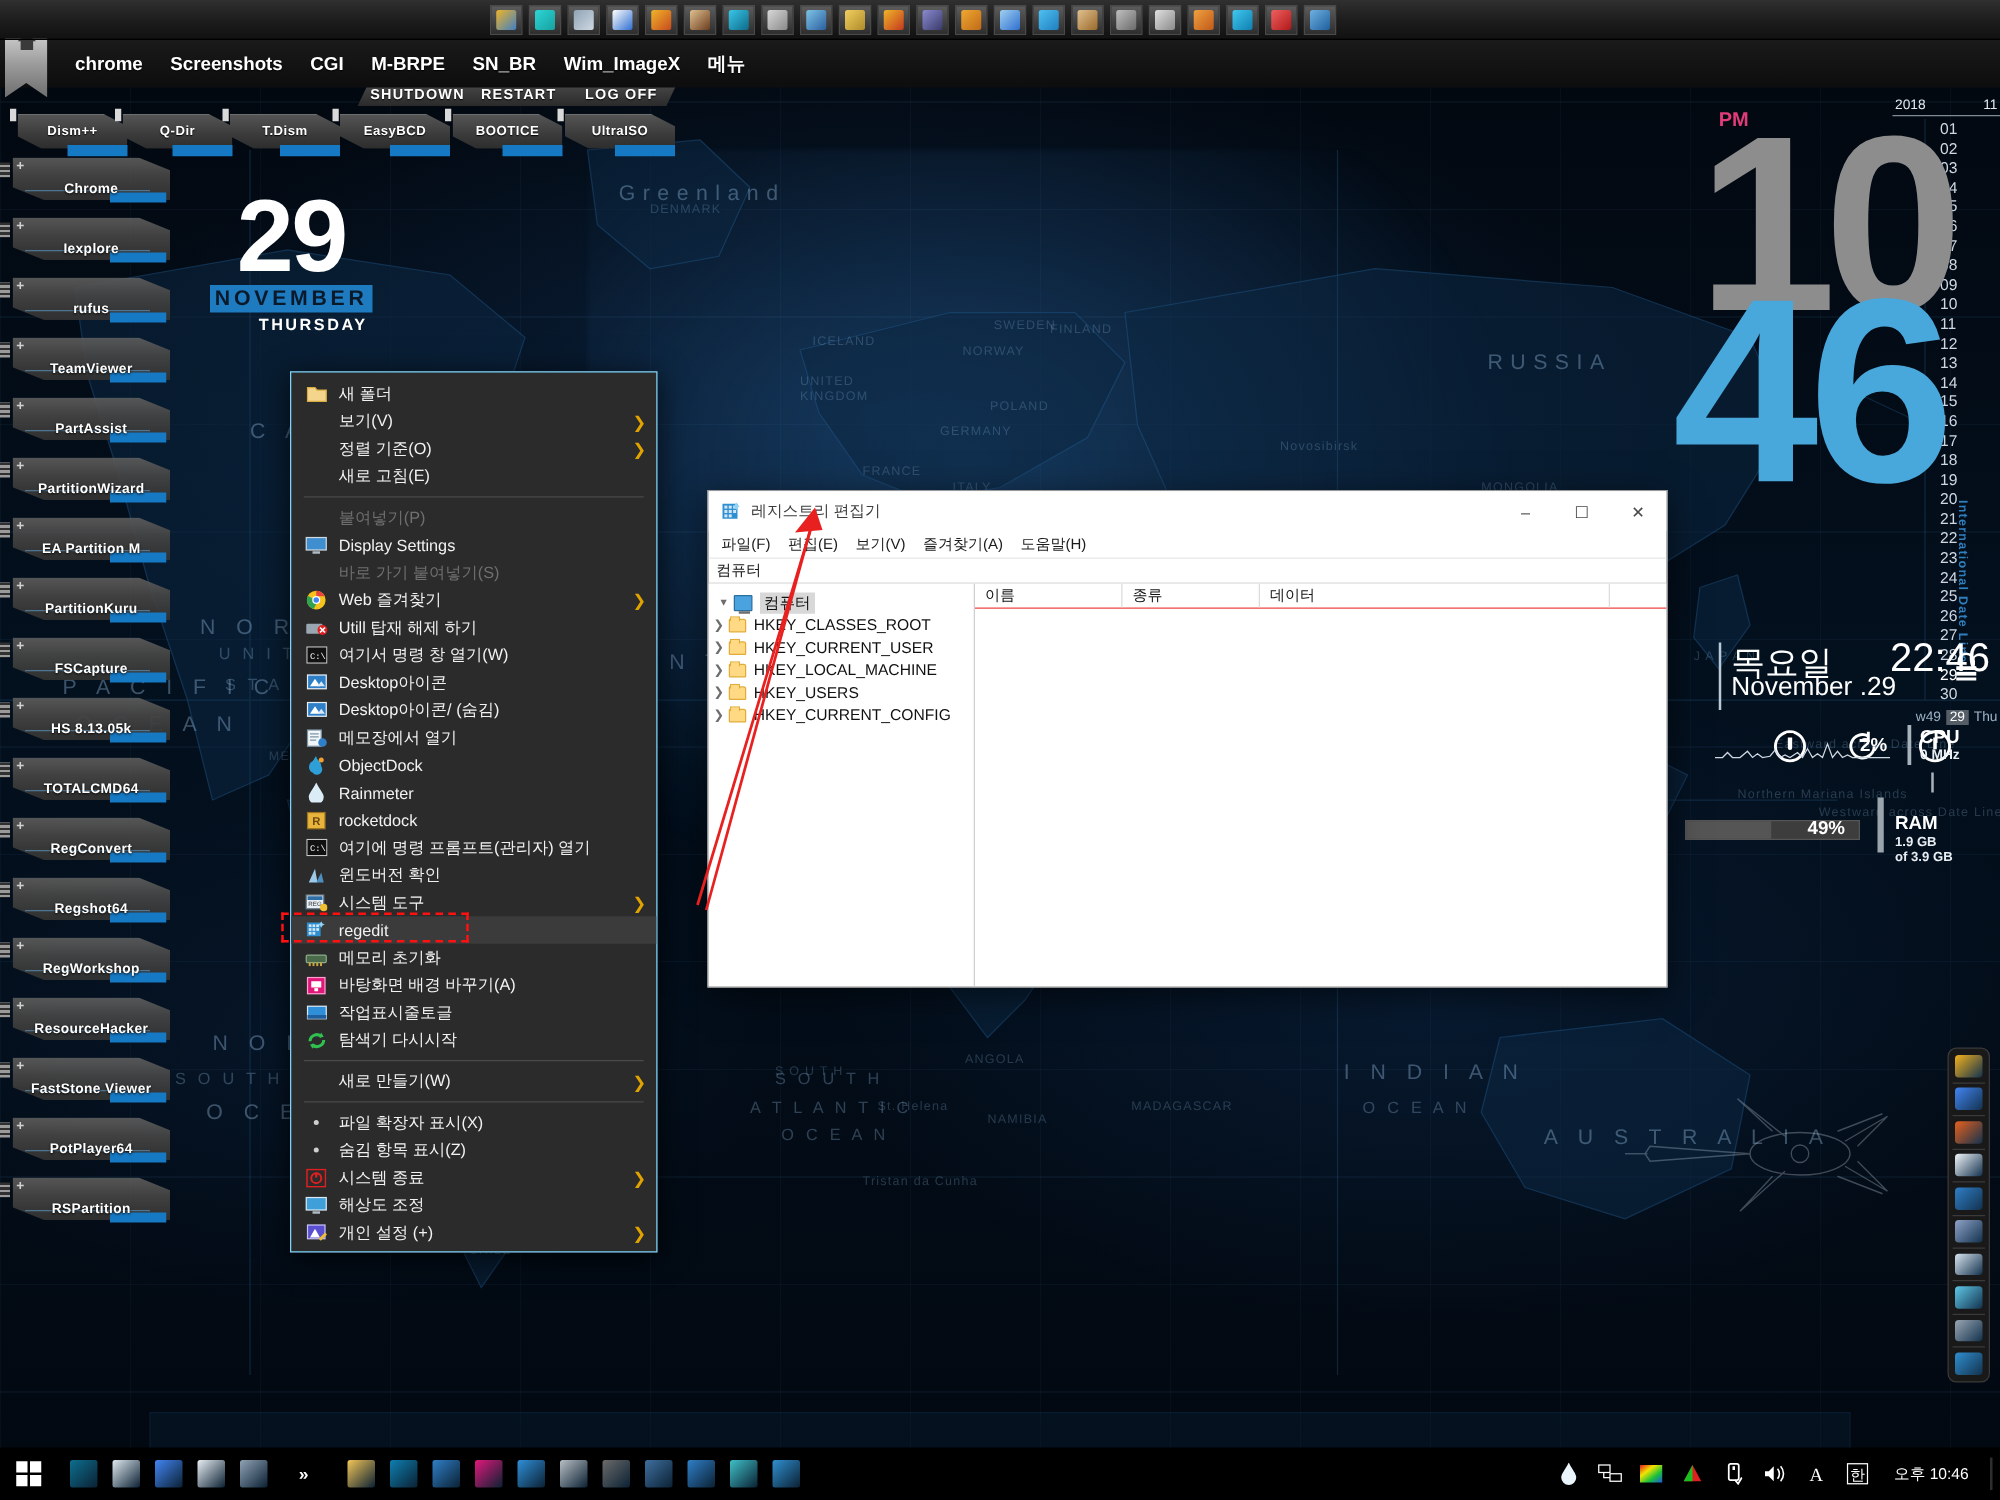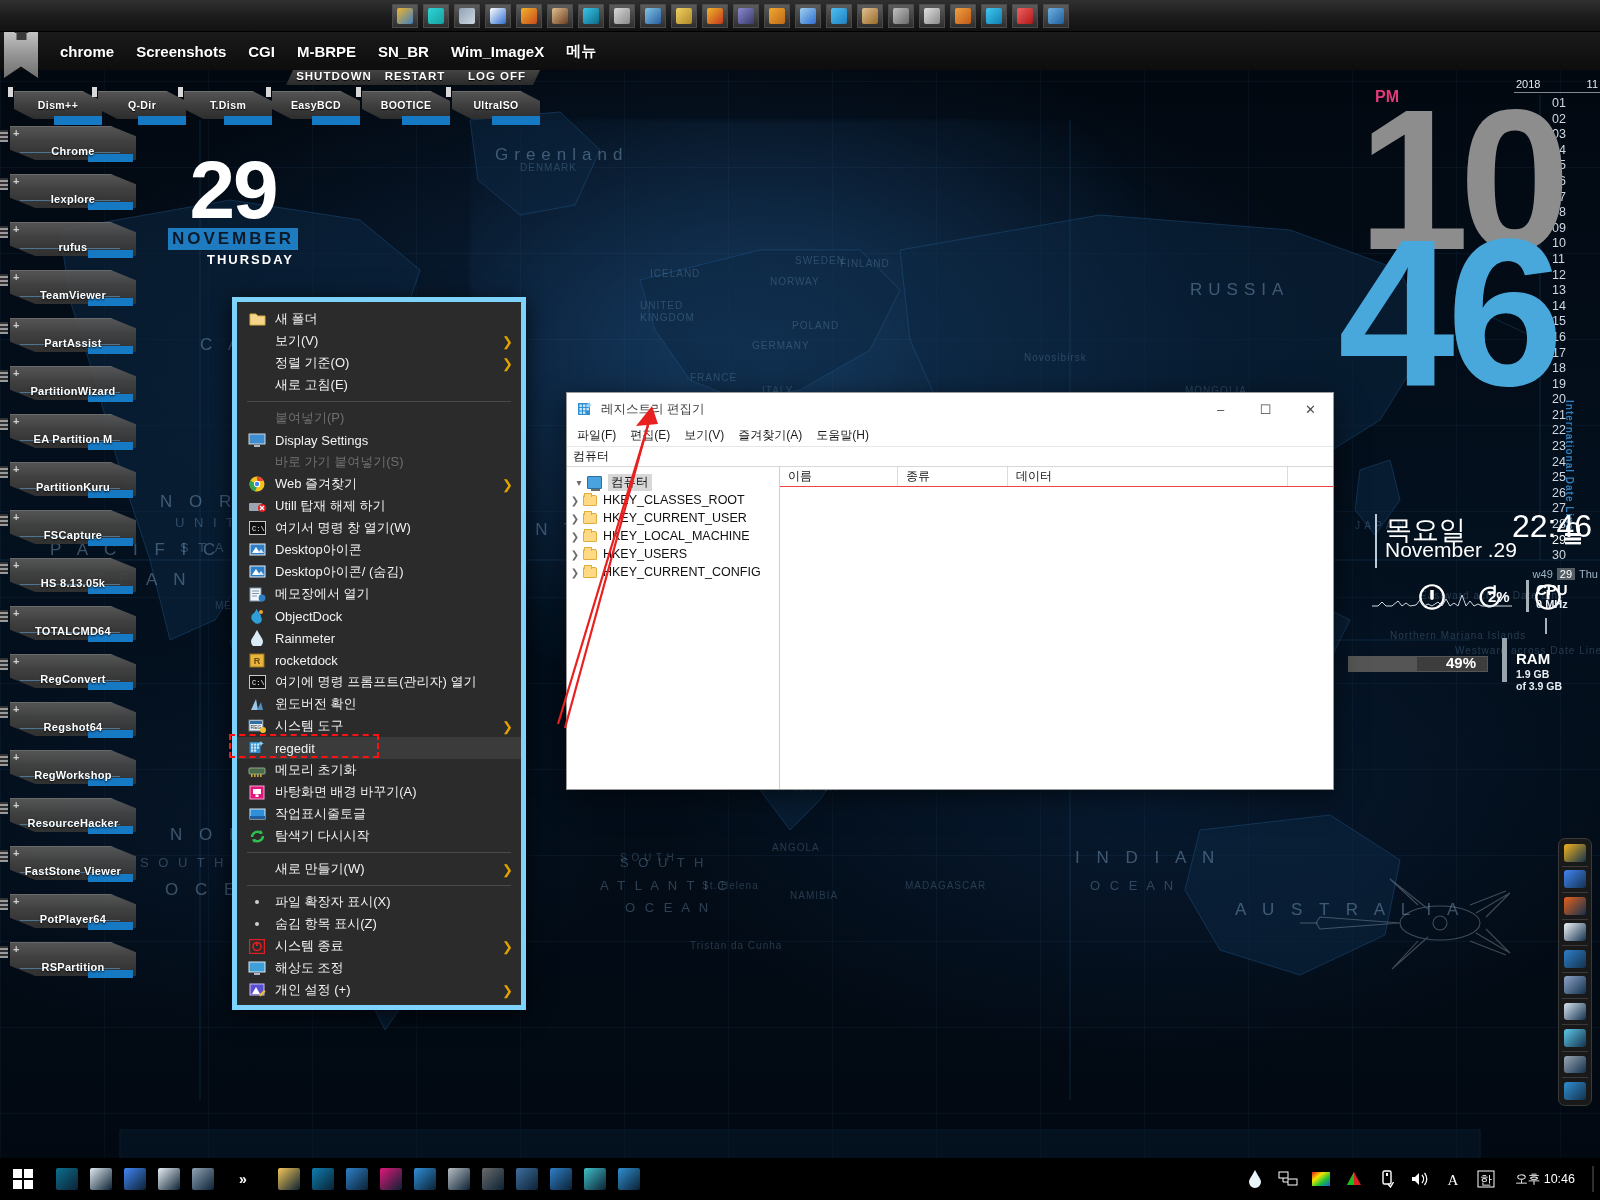--- a/index.html
+++ b/index.html
@@ -255,21 +255,21 @@
   }
   #meters .ramBar i { position:absolute; left:0; top:0; bottom:0; width:49%; background:#555; }
   #meters .ramPct { position:absolute; left:106px; top:76px; color:#fff; font-size:15px; font-weight:bold; }
   #meters .tick3 { position:absolute; left:162px; top:60px; width:5px; height:44px; background:#9aa4ad; }
   #meters .ramLbl { position:absolute; left:176px; top:72px; color:#fff; font-size:15px; font-weight:bold; }
   #meters .ramSub { position:absolute; left:176px; top:90px; color:#e8eef4; font-size:10.5px; font-weight:bold; line-height:12px; }
 
   
   #ctxMenu {
     position:absolute; left:232px; top:297px; width:294px;
-    background:#2b2b2b; border:5px solid #7dd3fc;
+    background:#2b2b2b; border:1px solid #7dd3fc;
     color:#f2f2f2; font-size:13px; z-index:40;
     box-shadow:0 4px 22px rgba(0,0,0,.7);
     padding:6px 0 4px 0;
   }
   #ctxMenu .row {
     display:flex; align-items:center; height:22px; padding:0 8px 0 10px;
     position:relative; white-space:nowrap;
   }
   #ctxMenu .row .ic {
     width:20px; height:18px; margin-right:8px; flex:0 0 20px;

